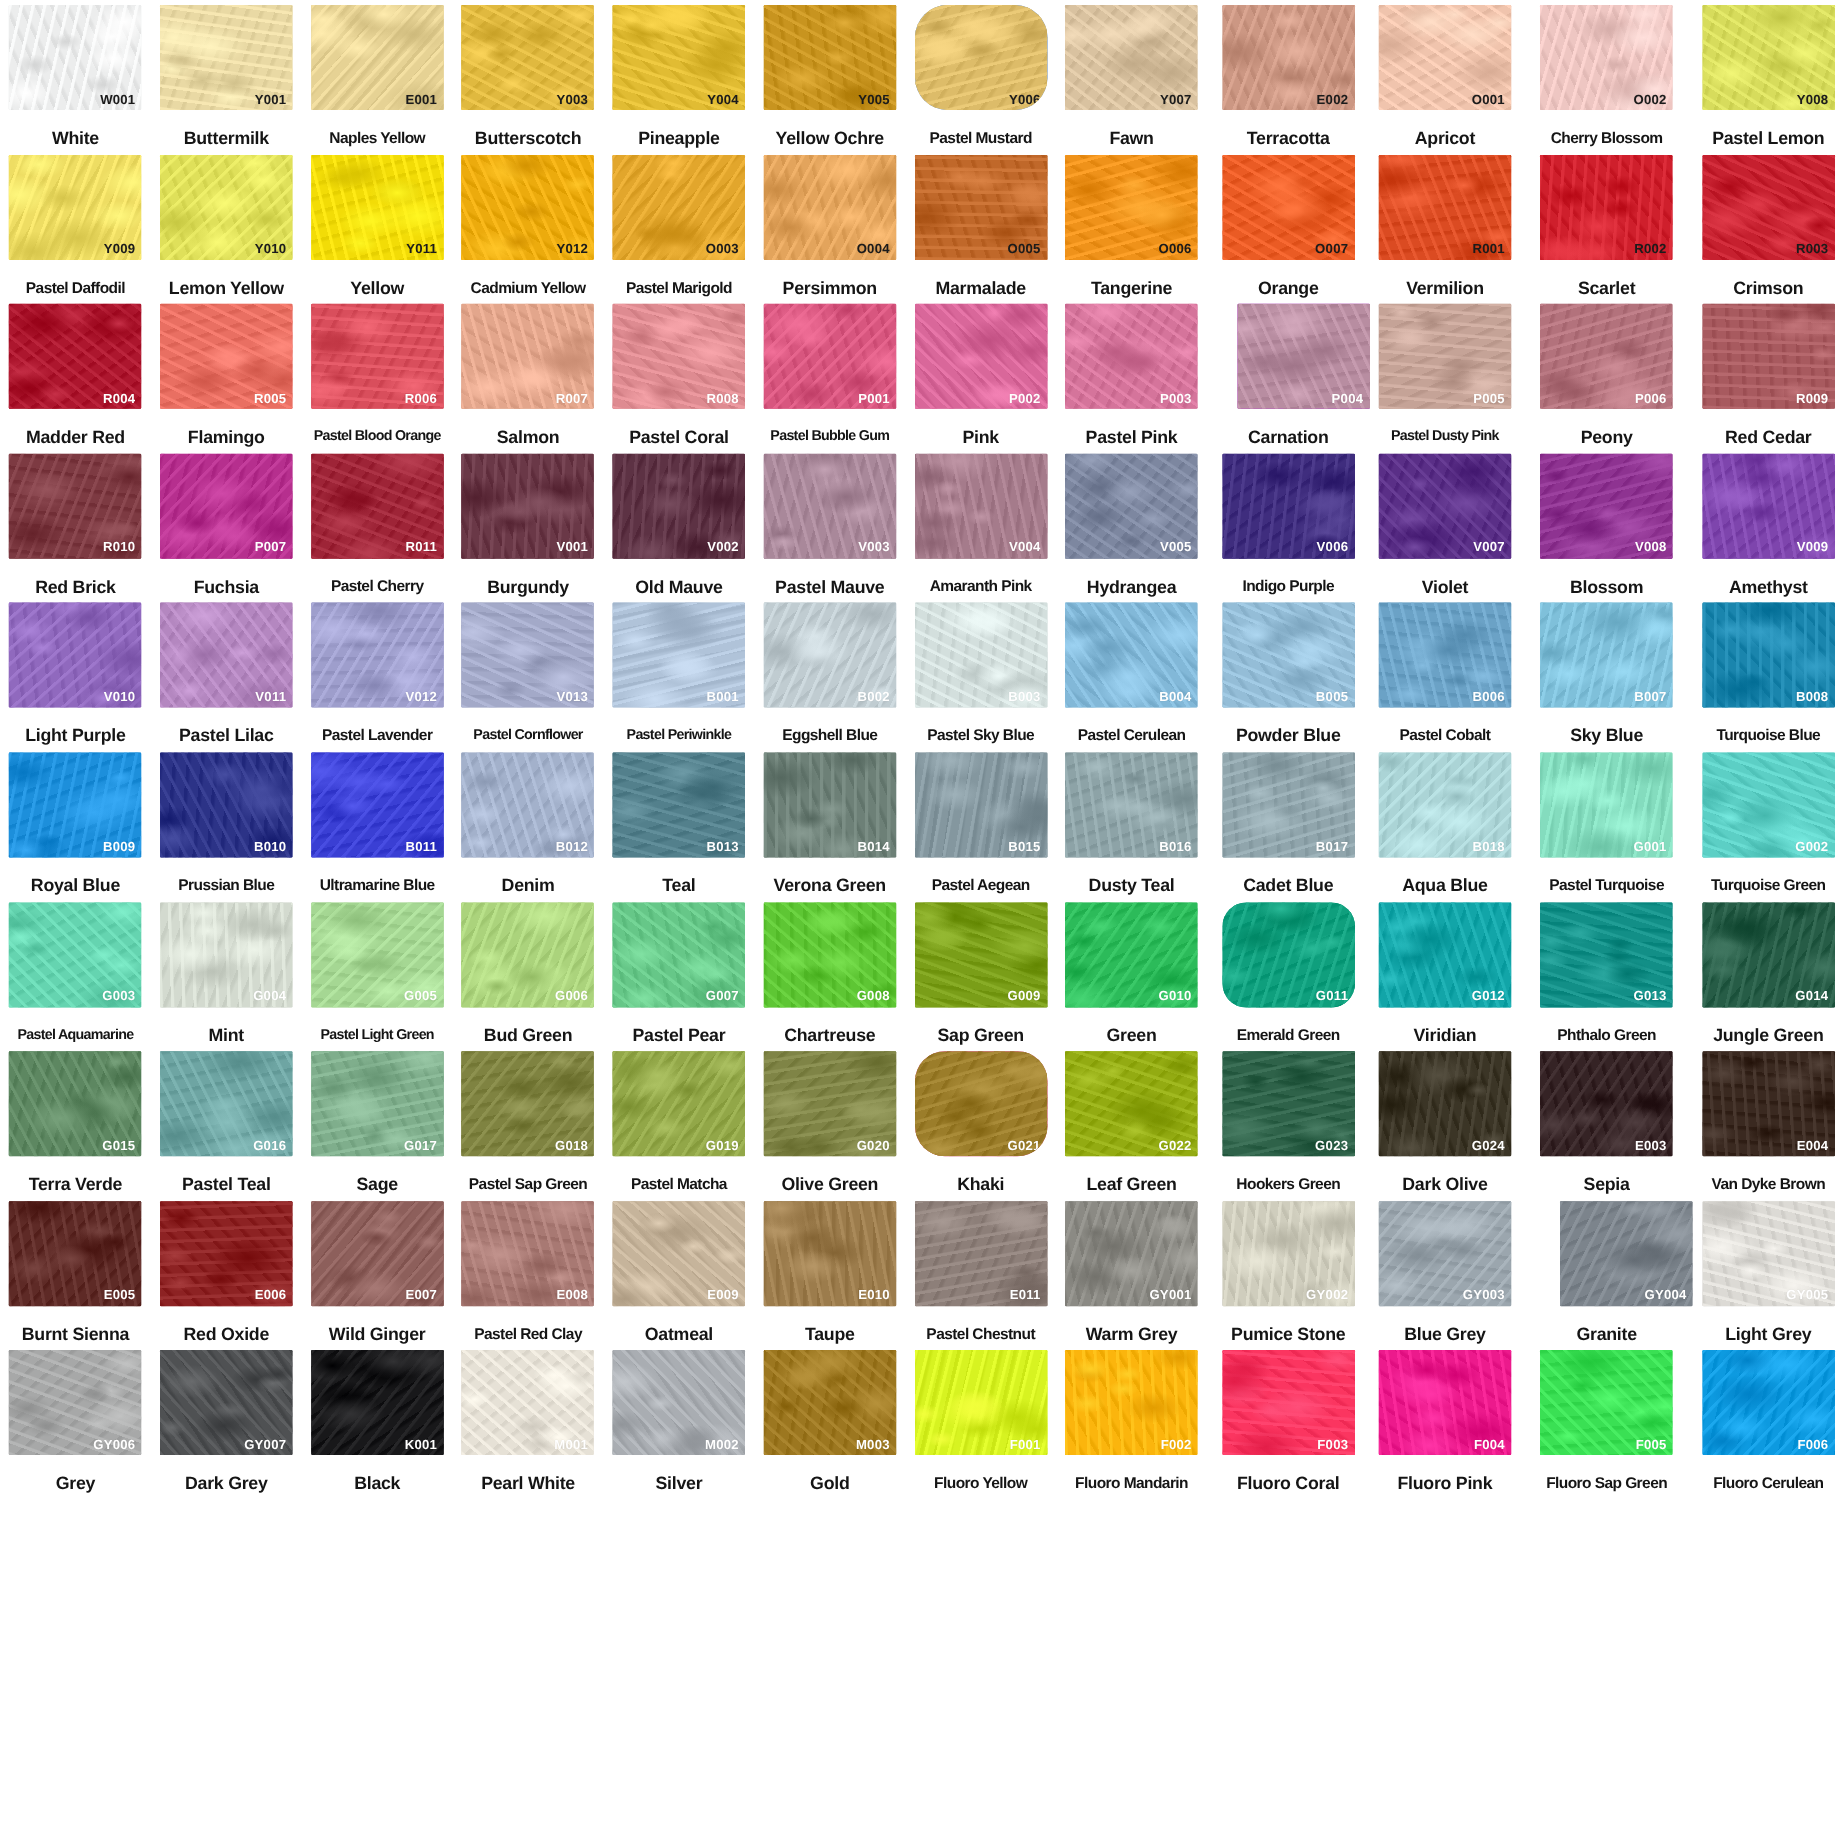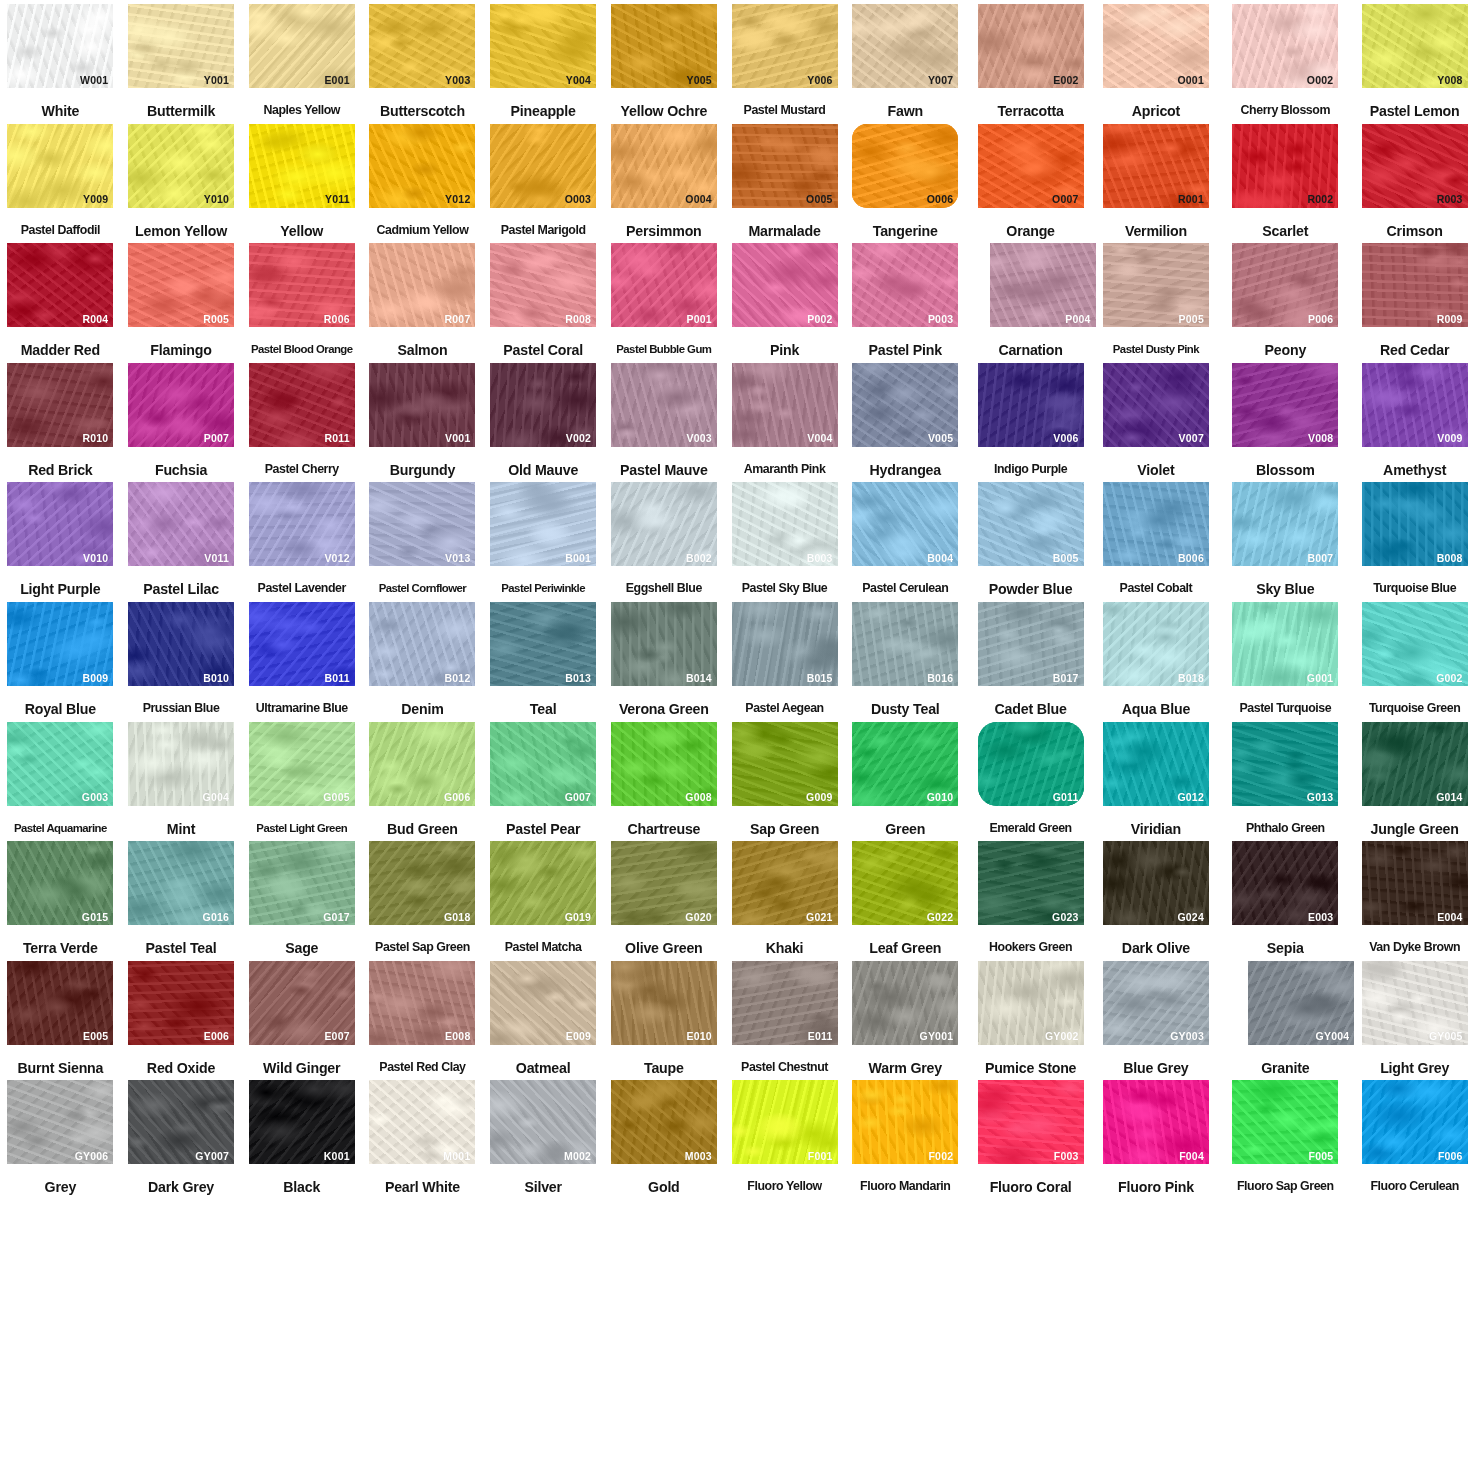--- a/index.html
+++ b/index.html
@@ -109,21 +109,21 @@
         <div class="name">Pineapple</div>
       </div>
       <div class="cell">
         <div class="swatch" style="background: rgb(200, 148, 31);">
           <div class="tex" style="background-image: radial-gradient(23% 16% at 61% 17%, rgb(226, 174, 57) 0%, rgba(255, 255, 255, 0) 72%), radial-gradient(34% 24% at 72% 87%, rgb(176, 124, 7) 0%, rgba(255, 255, 255, 0) 72%), radial-gradient(16% 11% at 56% 50%, rgb(226, 174, 57) 0%, rgba(255, 255, 255, 0) 72%), radial-gradient(17% 12% at 67% 85%, rgb(176, 124, 7) 0%, rgba(255, 255, 255, 0) 72%), radial-gradient(35% 25% at 92% 11%, rgb(226, 174, 57) 0%, rgba(255, 255, 255, 0) 72%), radial-gradient(30% 21% at 66% 12%, rgb(176, 124, 7) 0%, rgba(255, 255, 255, 0) 72%), radial-gradient(29% 20% at 29% 70%, rgb(226, 174, 57) 0%, rgba(255, 255, 255, 0) 72%), repeating-linear-gradient(29deg, rgb(214, 162, 45) 0px, rgb(214, 162, 45) 2px, rgba(255, 255, 255, 0) 3px, rgba(255, 255, 255, 0) 9px), repeating-linear-gradient(82deg, rgb(188, 136, 19) 0px, rgb(188, 136, 19) 2px, rgba(255, 255, 255, 0) 4px, rgba(255, 255, 255, 0) 11px), linear-gradient(rgb(200, 148, 31), rgb(200, 148, 31));"></div>
           <span class="code dark">Y005</span>
         </div>
         <div class="name">Yellow Ochre</div>
       </div>
       <div class="cell">
-        <div class="swatch" style="background: #3b82f6;">
+        <div class="swatch" style="background: #3b82f6; border-radius: 26px;">
           <div class="tex" style="background-image: radial-gradient(33% 23% at 21% 43%, rgb(247, 214, 131) 0%, rgba(255, 255, 255, 0) 72%), radial-gradient(22% 15% at 50% 43%, rgb(197, 164, 81) 0%, rgba(255, 255, 255, 0) 72%), radial-gradient(40% 28% at 56% 26%, rgb(247, 214, 131) 0%, rgba(255, 255, 255, 0) 72%), radial-gradient(18% 13% at 17% 21%, rgb(197, 164, 81) 0%, rgba(255, 255, 255, 0) 72%), radial-gradient(28% 20% at 44% 20%, rgb(247, 214, 131) 0%, rgba(255, 255, 255, 0) 72%), radial-gradient(29% 20% at 88% 27%, rgb(197, 164, 81) 0%, rgba(255, 255, 255, 0) 72%), radial-gradient(37% 26% at 19% 40%, rgb(247, 214, 131) 0%, rgba(255, 255, 255, 0) 72%), repeating-linear-gradient(-14deg, rgb(235, 202, 119) 0px, rgb(235, 202, 119) 2px, rgba(255, 255, 255, 0) 3px, rgba(255, 255, 255, 0) 9px), repeating-linear-gradient(122deg, rgb(209, 176, 93) 0px, rgb(209, 176, 93) 2px, rgba(255, 255, 255, 0) 4px, rgba(255, 255, 255, 0) 11px), linear-gradient(rgb(221, 188, 105), rgb(221, 188, 105));"></div>
           <span class="code dark">Y006</span>
         </div>
         <div class="name sm">Pastel Mustard</div>
       </div>
       <div class="cell">
         <div class="swatch" style="background: rgb(217, 194, 160);">
           <div class="tex" style="background-image: radial-gradient(32% 22% at 35% 28%, rgb(243, 220, 186) 0%, rgba(255, 255, 255, 0) 72%), radial-gradient(35% 25% at 52% 56%, rgb(193, 170, 136) 0%, rgba(255, 255, 255, 0) 72%), radial-gradient(24% 17% at 57% 23%, rgb(243, 220, 186) 0%, rgba(255, 255, 255, 0) 72%), radial-gradient(38% 27% at 80% 65%, rgb(193, 170, 136) 0%, rgba(255, 255, 255, 0) 72%), radial-gradient(26% 18% at 6% 29%, rgb(243, 220, 186) 0%, rgba(255, 255, 255, 0) 72%), radial-gradient(27% 19% at 65% 35%, rgb(193, 170, 136) 0%, rgba(255, 255, 255, 0) 72%), radial-gradient(28% 20% at 65% 15%, rgb(243, 220, 186) 0%, rgba(255, 255, 255, 0) 72%), repeating-linear-gradient(37deg, rgb(231, 208, 174) 0px, rgb(231, 208, 174) 2px, rgba(255, 255, 255, 0) 3px, rgba(255, 255, 255, 0) 9px), repeating-linear-gradient(128deg, rgb(205, 182, 148) 0px, rgb(205, 182, 148) 2px, rgba(255, 255, 255, 0) 4px, rgba(255, 255, 255, 0) 11px), linear-gradient(rgb(217, 194, 160), rgb(217, 194, 160));"></div>
           <span class="code dark">Y007</span>
         </div>
@@ -200,21 +200,21 @@
         <div class="name">Persimmon</div>
       </div>
       <div class="cell">
         <div class="swatch" style="background: rgb(192, 104, 42);">
           <div class="tex" style="background-image: radial-gradient(21% 15% at 34% 21%, rgb(218, 130, 68) 0%, rgba(255, 255, 255, 0) 72%), radial-gradient(26% 18% at 68% 74%, rgb(168, 80, 18) 0%, rgba(255, 255, 255, 0) 72%), radial-gradient(25% 18% at 50% 25%, rgb(218, 130, 68) 0%, rgba(255, 255, 255, 0) 72%), radial-gradient(38% 27% at 8% 59%, rgb(168, 80, 18) 0%, rgba(255, 255, 255, 0) 72%), radial-gradient(20% 14% at 85% 35%, rgb(218, 130, 68) 0%, rgba(255, 255, 255, 0) 72%), radial-gradient(19% 13% at 85% 62%, rgb(168, 80, 18) 0%, rgba(255, 255, 255, 0) 72%), radial-gradient(37% 26% at 89% 40%, rgb(218, 130, 68) 0%, rgba(255, 255, 255, 0) 72%), repeating-linear-gradient(1deg, rgb(206, 118, 56) 0px, rgb(206, 118, 56) 2px, rgba(255, 255, 255, 0) 3px, rgba(255, 255, 255, 0) 9px), repeating-linear-gradient(73deg, rgb(180, 92, 30) 0px, rgb(180, 92, 30) 2px, rgba(255, 255, 255, 0) 4px, rgba(255, 255, 255, 0) 11px), linear-gradient(rgb(192, 104, 42), rgb(192, 104, 42));"></div>
           <span class="code dark">O005</span>
         </div>
         <div class="name">Marmalade</div>
       </div>
       <div class="cell">
-        <div class="swatch" style="background: rgb(239, 146, 26); border-radius: 15px;">
+        <div class="swatch" style="background: rgb(239, 146, 26);">
           <div class="tex" style="background-image: radial-gradient(27% 19% at 73% 57%, rgb(255, 172, 52) 0%, rgba(255, 255, 255, 0) 72%), radial-gradient(34% 24% at 82% 63%, rgb(215, 122, 2) 0%, rgba(255, 255, 255, 0) 72%), radial-gradient(19% 13% at 52% 29%, rgb(255, 172, 52) 0%, rgba(255, 255, 255, 0) 72%), radial-gradient(31% 22% at 18% 33%, rgb(215, 122, 2) 0%, rgba(255, 255, 255, 0) 72%), radial-gradient(32% 22% at 78% 59%, rgb(255, 172, 52) 0%, rgba(255, 255, 255, 0) 72%), radial-gradient(37% 26% at 89% 15%, rgb(215, 122, 2) 0%, rgba(255, 255, 255, 0) 72%), radial-gradient(38% 27% at 57% 50%, rgb(255, 172, 52) 0%, rgba(255, 255, 255, 0) 72%), repeating-linear-gradient(-15deg, rgb(253, 160, 40) 0px, rgb(253, 160, 40) 2px, rgba(255, 255, 255, 0) 3px, rgba(255, 255, 255, 0) 9px), repeating-linear-gradient(31deg, rgb(227, 134, 14) 0px, rgb(227, 134, 14) 2px, rgba(255, 255, 255, 0) 4px, rgba(255, 255, 255, 0) 11px), linear-gradient(rgb(239, 146, 26), rgb(239, 146, 26));"></div>
           <span class="code dark">O006</span>
         </div>
         <div class="name">Tangerine</div>
       </div>
       <div class="cell">
         <div class="swatch" style="background: rgb(234, 91, 36);">
           <div class="tex" style="background-image: radial-gradient(37% 26% at 55% 51%, rgb(255, 117, 62) 0%, rgba(255, 255, 255, 0) 72%), radial-gradient(30% 21% at 81% 42%, rgb(210, 67, 12) 0%, rgba(255, 255, 255, 0) 72%), radial-gradient(17% 12% at 50% 54%, rgb(255, 117, 62) 0%, rgba(255, 255, 255, 0) 72%), radial-gradient(37% 26% at 61% 59%, rgb(210, 67, 12) 0%, rgba(255, 255, 255, 0) 72%), radial-gradient(37% 26% at 44% 30%, rgb(255, 117, 62) 0%, rgba(255, 255, 255, 0) 72%), radial-gradient(16% 11% at 60% 27%, rgb(210, 67, 12) 0%, rgba(255, 255, 255, 0) 72%), radial-gradient(21% 15% at 84% 80%, rgb(255, 117, 62) 0%, rgba(255, 255, 255, 0) 72%), repeating-linear-gradient(30deg, rgb(248, 105, 50) 0px, rgb(248, 105, 50) 2px, rgba(255, 255, 255, 0) 3px, rgba(255, 255, 255, 0) 9px), repeating-linear-gradient(154deg, rgb(222, 79, 24) 0px, rgb(222, 79, 24) 2px, rgba(255, 255, 255, 0) 4px, rgba(255, 255, 255, 0) 11px), linear-gradient(rgb(234, 91, 36), rgb(234, 91, 36));"></div>
           <span class="code dark">O007</span>
         </div>
@@ -697,21 +697,21 @@
         <div class="name sm">Pastel Matcha</div>
       </div>
       <div class="cell">
         <div class="swatch" style="background: rgb(127, 132, 70);">
           <div class="tex" style="background-image: radial-gradient(31% 22% at 78% 94%, rgb(153, 158, 96) 0%, rgba(255, 255, 255, 0) 72%), radial-gradient(26% 18% at 21% 92%, rgb(103, 108, 46) 0%, rgba(255, 255, 255, 0) 72%), radial-gradient(21% 15% at 73% 56%, rgb(153, 158, 96) 0%, rgba(255, 255, 255, 0) 72%), radial-gradient(34% 24% at 86% 11%, rgb(103, 108, 46) 0%, rgba(255, 255, 255, 0) 72%), radial-gradient(38% 27% at 85% 58%, rgb(153, 158, 96) 0%, rgba(255, 255, 255, 0) 72%), radial-gradient(23% 16% at 41% 91%, rgb(103, 108, 46) 0%, rgba(255, 255, 255, 0) 72%), radial-gradient(30% 21% at 17% 50%, rgb(153, 158, 96) 0%, rgba(255, 255, 255, 0) 72%), repeating-linear-gradient(-9deg, rgb(141, 146, 84) 0px, rgb(141, 146, 84) 2px, rgba(255, 255, 255, 0) 3px, rgba(255, 255, 255, 0) 9px), repeating-linear-gradient(137deg, rgb(115, 120, 58) 0px, rgb(115, 120, 58) 2px, rgba(255, 255, 255, 0) 4px, rgba(255, 255, 255, 0) 11px), linear-gradient(rgb(127, 132, 70), rgb(127, 132, 70));"></div>
           <span class="code light">G020</span>
         </div>
         <div class="name">Olive Green</div>
       </div>
       <div class="cell">
-        <div class="swatch" style="background: #ec4899;">
+        <div class="swatch" style="background: #ec4899; border-radius: 24px;">
           <div class="tex" style="background-image: radial-gradient(28% 20% at 18% 93%, rgb(181, 151, 68) 0%, rgba(255, 255, 255, 0) 72%), radial-gradient(20% 14% at 30% 62%, rgb(131, 101, 18) 0%, rgba(255, 255, 255, 0) 72%), radial-gradient(19% 13% at 75% 18%, rgb(181, 151, 68) 0%, rgba(255, 255, 255, 0) 72%), radial-gradient(27% 19% at 42% 50%, rgb(131, 101, 18) 0%, rgba(255, 255, 255, 0) 72%), radial-gradient(38% 27% at 50% 36%, rgb(181, 151, 68) 0%, rgba(255, 255, 255, 0) 72%), radial-gradient(21% 15% at 48% 75%, rgb(131, 101, 18) 0%, rgba(255, 255, 255, 0) 72%), radial-gradient(39% 27% at 93% 21%, rgb(181, 151, 68) 0%, rgba(255, 255, 255, 0) 72%), repeating-linear-gradient(-16deg, rgb(169, 139, 56) 0px, rgb(169, 139, 56) 2px, rgba(255, 255, 255, 0) 3px, rgba(255, 255, 255, 0) 9px), repeating-linear-gradient(120deg, rgb(143, 113, 30) 0px, rgb(143, 113, 30) 2px, rgba(255, 255, 255, 0) 4px, rgba(255, 255, 255, 0) 11px), linear-gradient(rgb(155, 125, 42), rgb(155, 125, 42));"></div>
           <span class="code light">G021</span>
         </div>
         <div class="name">Khaki</div>
       </div>
       <div class="cell">
         <div class="swatch" style="background: rgb(147, 171, 18);">
           <div class="tex" style="background-image: radial-gradient(19% 13% at 53% 76%, rgb(173, 197, 44) 0%, rgba(255, 255, 255, 0) 72%), radial-gradient(22% 15% at 88% 14%, rgb(123, 147, 0) 0%, rgba(255, 255, 255, 0) 72%), radial-gradient(24% 17% at 18% 27%, rgb(173, 197, 44) 0%, rgba(255, 255, 255, 0) 72%), radial-gradient(38% 27% at 58% 56%, rgb(123, 147, 0) 0%, rgba(255, 255, 255, 0) 72%), radial-gradient(15% 11% at 36% 19%, rgb(173, 197, 44) 0%, rgba(255, 255, 255, 0) 72%), radial-gradient(33% 23% at 72% 66%, rgb(123, 147, 0) 0%, rgba(255, 255, 255, 0) 72%), radial-gradient(15% 11% at 56% 66%, rgb(173, 197, 44) 0%, rgba(255, 255, 255, 0) 72%), repeating-linear-gradient(18deg, rgb(161, 185, 32) 0px, rgb(161, 185, 32) 2px, rgba(255, 255, 255, 0) 3px, rgba(255, 255, 255, 0) 9px), repeating-linear-gradient(136deg, rgb(135, 159, 6) 0px, rgb(135, 159, 6) 2px, rgba(255, 255, 255, 0) 4px, rgba(255, 255, 255, 0) 11px), linear-gradient(rgb(147, 171, 18), rgb(147, 171, 18));"></div>
           <span class="code light">G022</span>
         </div>

